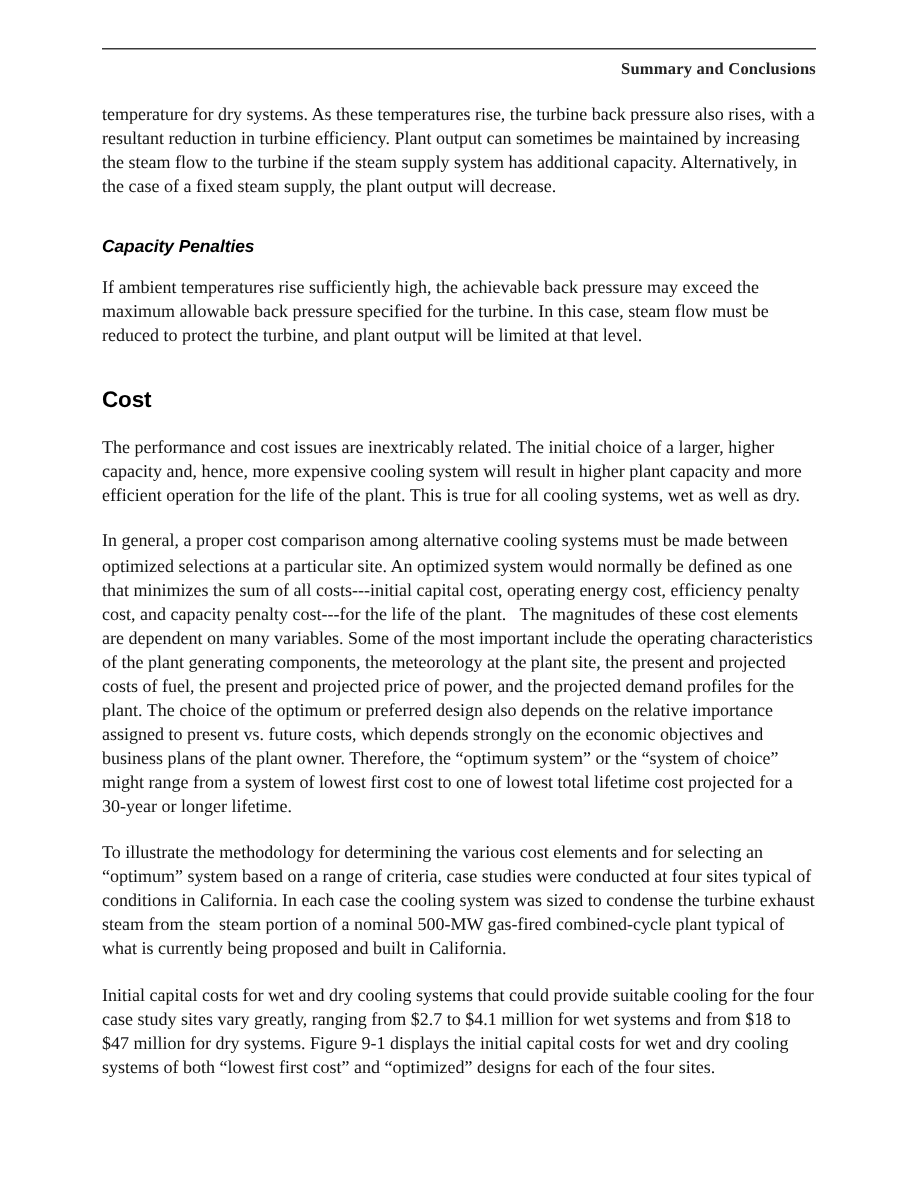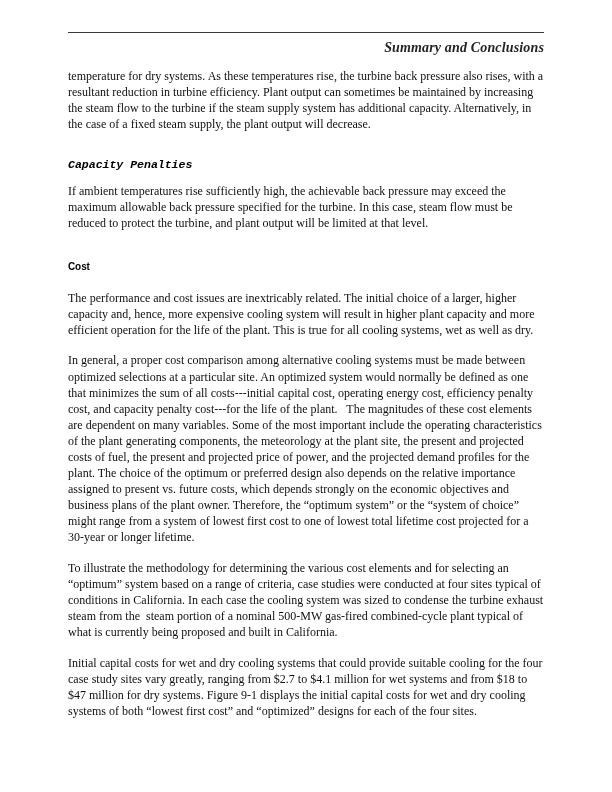--- a/index.html
+++ b/index.html
@@ -30,23 +30,22 @@
     height: 1px;
     background: #3a3a3a;
   }
   .running-head {
     position: absolute;
     left: 68px;
     top: 40px;
     width: 476px;
     text-align: right;
     font-family: "Liberation Serif", "DejaVu Serif", serif;
-    font-style: italic;
     font-weight: bold;
-    font-size: 14px;
+    font-size: 11px;
     letter-spacing: 0.15px;
     color: #232323;
   }
   .content {
     position: absolute;
     left: 68px;
     top: 68px;
     width: 476px;
   }
   p.body-par {
@@ -55,29 +54,29 @@
     line-height: 16.1px;
     text-align: left;
     color: #101010;
     white-space: pre-wrap;
   }
   h2.section-heading {
     margin: 0 0 0 0;
     padding: 0;
     font-family: "Liberation Sans", "DejaVu Sans", sans-serif;
     font-weight: bold;
-    font-size: 10px;
+    font-size: 15px;
     line-height: 18px;
     color: #000000;
     letter-spacing: -0.1px;
   }
   h3.sub-heading {
     margin: 0 0 0 0;
     padding: 0;
-    font-family: Liberation Mono, monospace;
+    font-family: Liberation Sans, sans-serif;
     font-weight: bold;
     font-style: italic;
     font-size: 11.6px;
     line-height: 15px;
     color: #000000;
     letter-spacing: -0.05px;
   }
   .gap-before-subheading { height: 10px; }
   .gap-after-subheading  { height: 11px; }
   .gap-before-heading    { height: 12px; }

